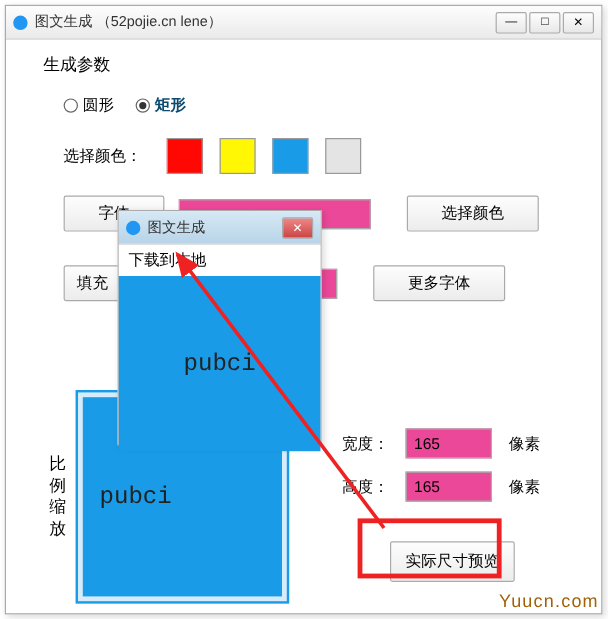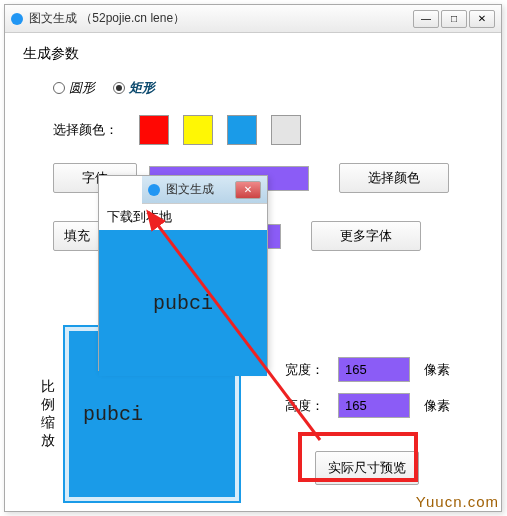--- a/index.html
+++ b/index.html
@@ -1,46 +1,46 @@
 <!DOCTYPE html>
 <html><head>
   <meta charset="utf-8">
   <style>
     * { box-sizing: border-box; margin: 0; padding: 0; }
     body { font-family: "Microsoft YaHei", sans-serif; font-size: 13px; background: #fff; width: 507px; height: 516px; position: relative; overflow: hidden; }
     
     .window { position: absolute; background: #fff; border: 1px solid #aaa; box-shadow: 2px 2px 6px rgba(0,0,0,0.15); }
     .titlebar { height: 28px; background: linear-gradient(#fdfdfd, #eaeaea); border-bottom: 1px solid #ccc; display: flex; align-items: center; padding: 0 6px; }
-    .titlebar.active { background: linear-gradient(#d6e8f5, #b8d4e8); margin-left: 43px; }
+    .titlebar.active { background: linear-gradient(#d6e8f5, #b8d4e8); }
     .title-icon { width: 12px; height: 12px; border-radius: 50%; background: #2196f3; margin-right: 6px; }
     .title-text { flex: 1; color: #333; font-size: 12px; }
     .win-controls { display: flex; gap: 2px; }
     .win-btn { width: 26px; height: 18px; border: 1px solid #aaa; background: linear-gradient(#fdfdfd,#e8e8e8); border-radius: 2px; display: flex; align-items: center; justify-content: center; font-size: 10px; cursor: pointer; }
     .win-btn.close { background: linear-gradient(#e88,#c44); color: #fff; }
     
     .main-window { left: 4px; top: 4px; width: 498px; height: 508px; }
     .content { padding: 12px 18px; }
     
-    .section-title { font-size: 14px; margin-bottom: 16px; }
+    .section-title { font-size: 14px; margin-bottom: 16px; margin-left: 13px; }
     
     .row { display: flex; align-items: center; margin-bottom: 18px; }
     .label { width: 80px; text-align: left; margin-right: 6px; }
     
-    .radio-group { display: flex; gap: 18px; align-items: center; font-style: italic; }
+    .radio-group { display: flex; gap: 18px; align-items: center; }
     .radio-item { display: flex; align-items: center; gap: 4px; cursor: pointer; }
     .radio { width: 12px; height: 12px; border: 1px solid #666; border-radius: 50%; display: inline-flex; align-items: center; justify-content: center; }
     .radio.checked::after { content: ''; width: 6px; height: 6px; background: #333; border-radius: 50%; }
     .radio-label.selected { color: #0c4a6e; font-weight: bold; }
     
     .color-swatches { display: flex; gap: 14px; }
     .swatch { width: 30px; height: 30px; border: 1px solid #999; cursor: pointer; }
     
     .btn { padding: 5px 28px; border: 1px solid #aaa; background: linear-gradient(#fdfdfd,#ececec); border-radius: 2px; cursor: pointer; font-size: 13px; font-family: inherit; }
     
-    .input { border: 1px solid #aaa; padding: 4px 6px; font-size: 13px; background: #8b5cf6; }
+    .input { border: 1px solid #aaa; padding: 4px 6px; font-size: 13px; background: #ec4899; }
     
     .preview-area { position: absolute; left: 36px; top: 320px; display: flex; }
     .preview-labels { display: flex; flex-direction: column; justify-content: center; margin-right: 8px; font-size: 14px; }
     .preview-box { width: 178px; height: 178px; border: 2px solid #1a9be8; padding: 4px; background: #d6ecfa; }
     .preview-inner { width: 100%; height: 100%; background: #1a9be8; display: flex; align-items: center; padding-left: 14px; color: #222; font-family: 'Courier New', monospace; font-size: 20px; }
     
     .dim-row { position: absolute; display: flex; align-items: center; gap: 14px; }
     .dim-row input { width: 72px; }
     
     .highlight-box { position: absolute; border: 4px solid #e22; pointer-events: none; }
@@ -124,21 +124,21 @@
     <span>宽度：</span>
     <input class="input" value="165" style="">
     <span>像素</span>
   </div>
   <div class="dim-row" style="left:280px; top:388px;">
     <span>高度：</span>
     <input class="input" value="165" style="">
     <span>像素</span>
   </div>
 
-  <button class="btn" style="position:absolute; left:310px; top:446px; padding:7px 12px;">实际尺寸预览</button>
+  <button class="btn" style="position:absolute; left:320px; top:446px; padding:7px 12px;">实际尺寸预览</button>
 </div>
 
 <div class="highlight-box" style="left:298px; top:432px; width:120px; height:50px;"></div>
 
 <div class="window popup">
   <div class="titlebar active">
     <span class="title-icon"></span>
     <span class="title-text">图文生成</span>
     <div class="win-btn close">✕</div>
   </div>

